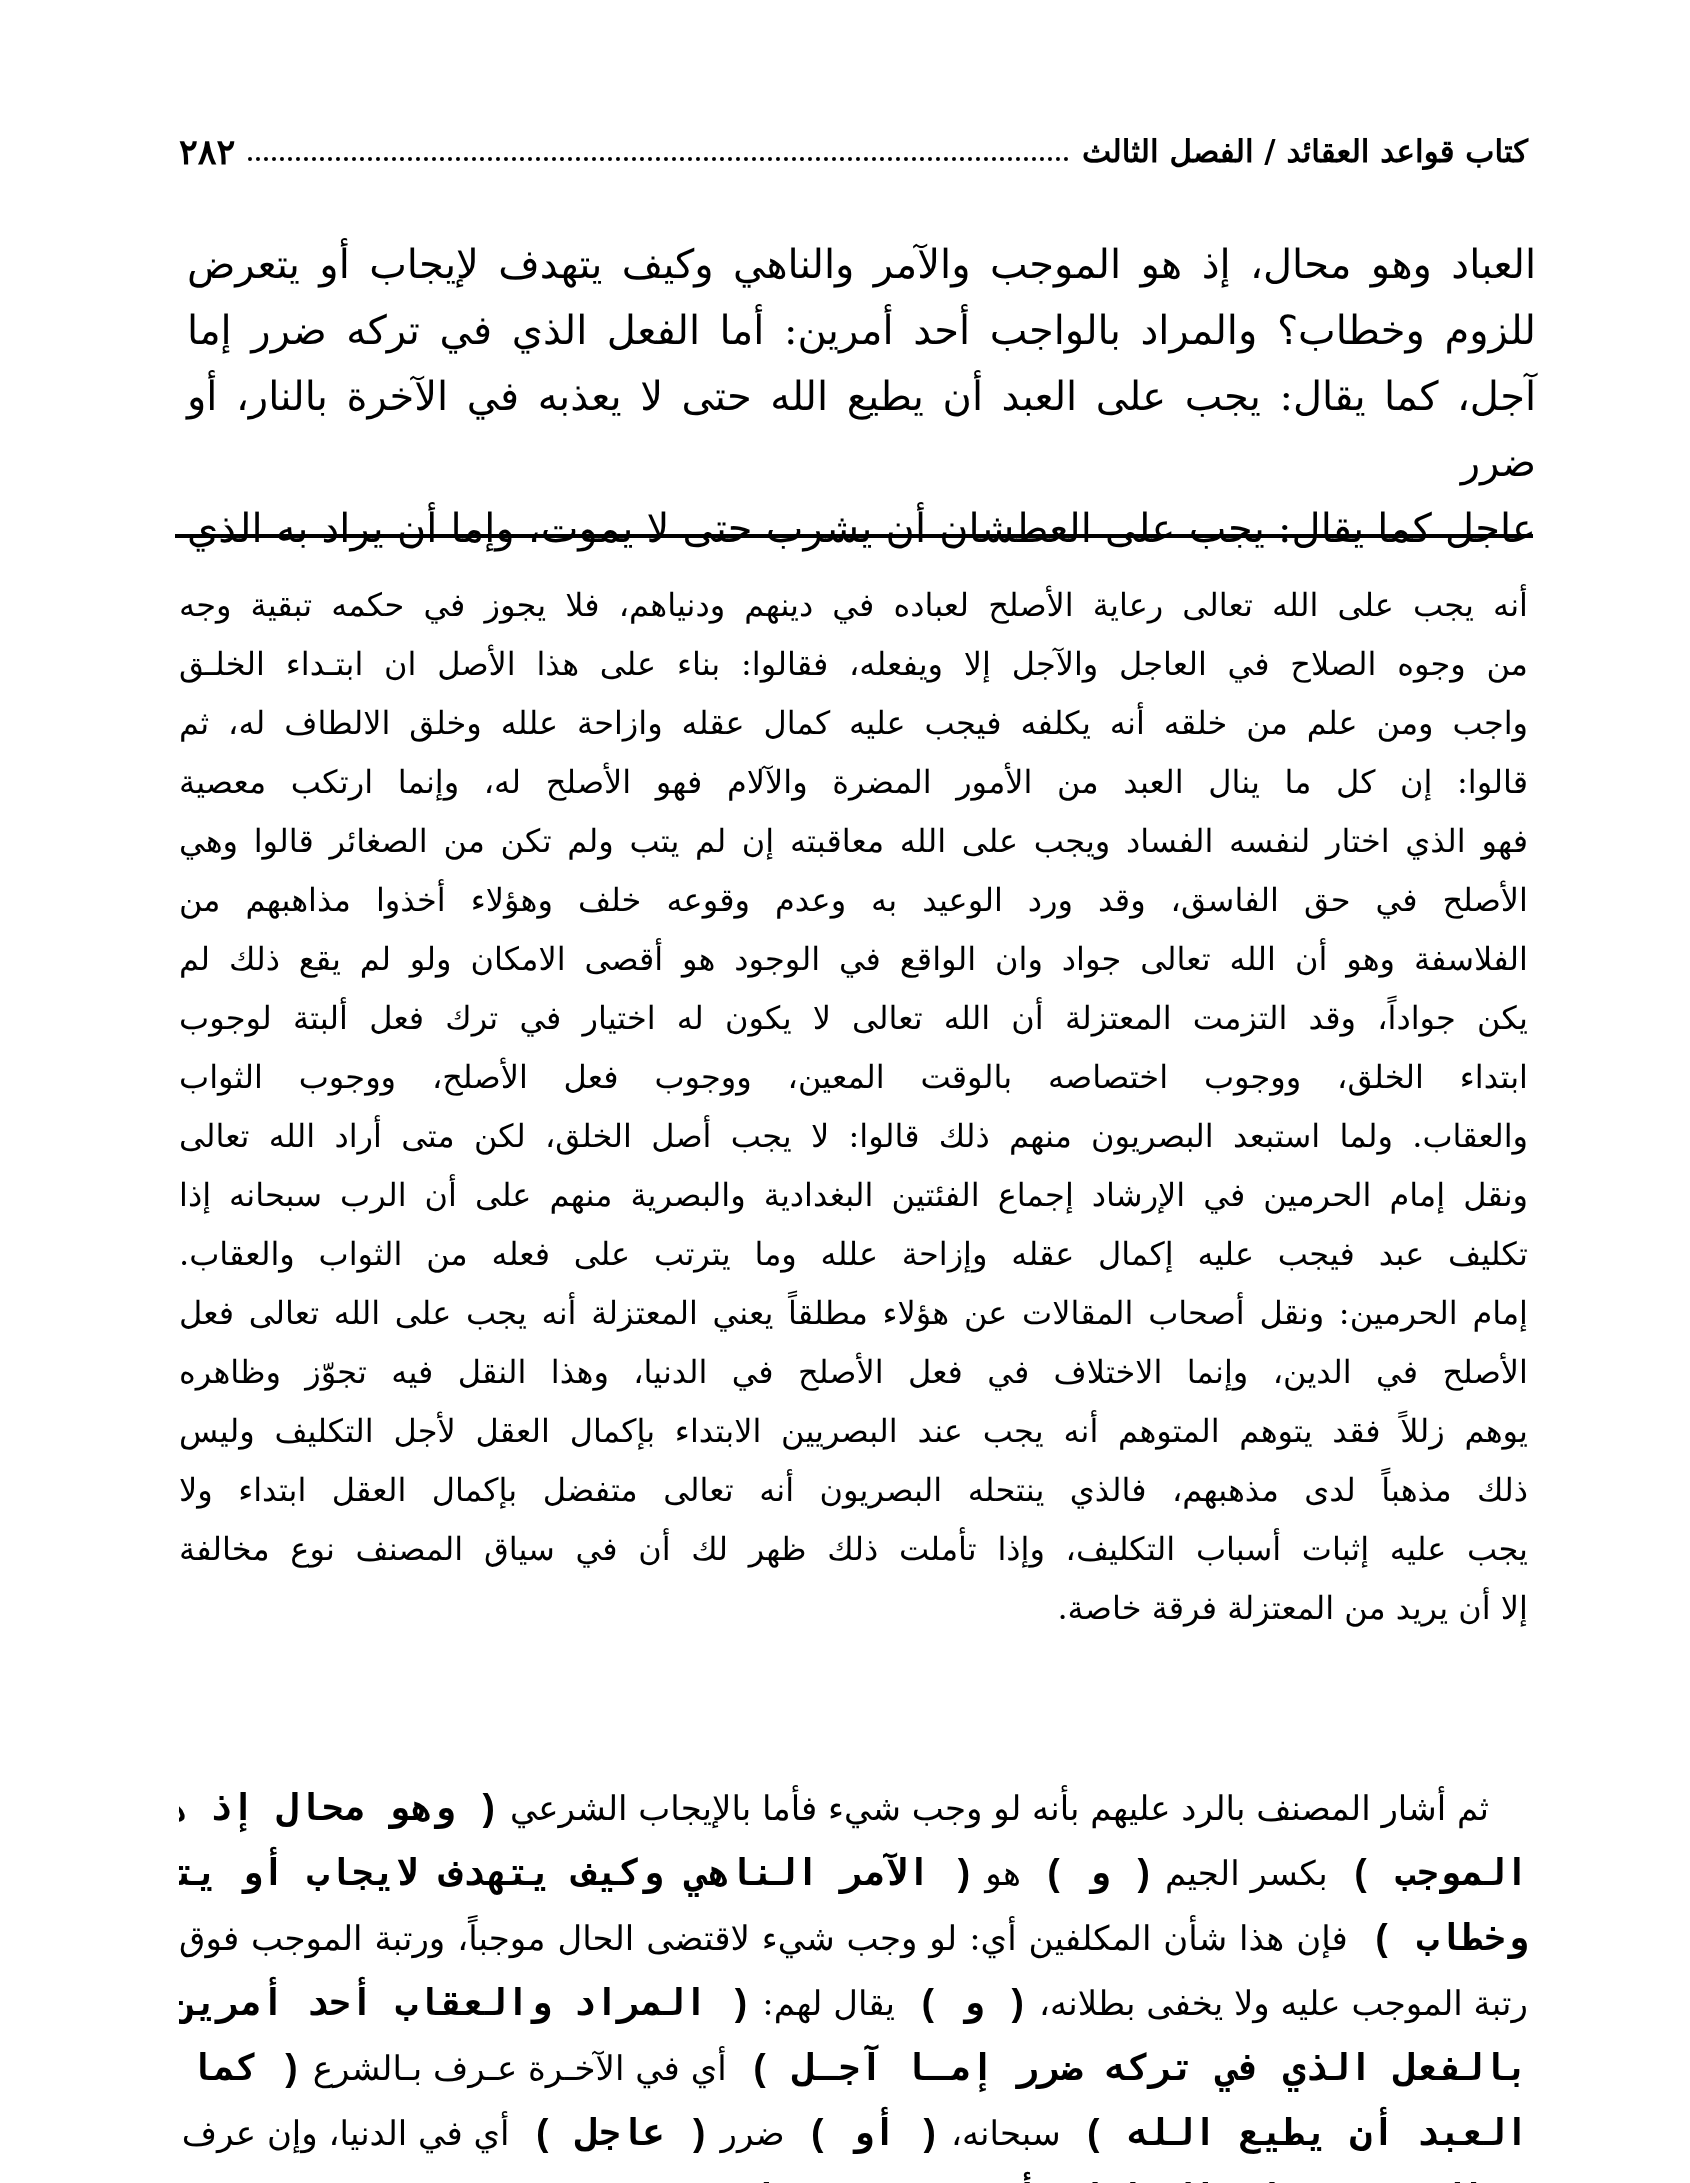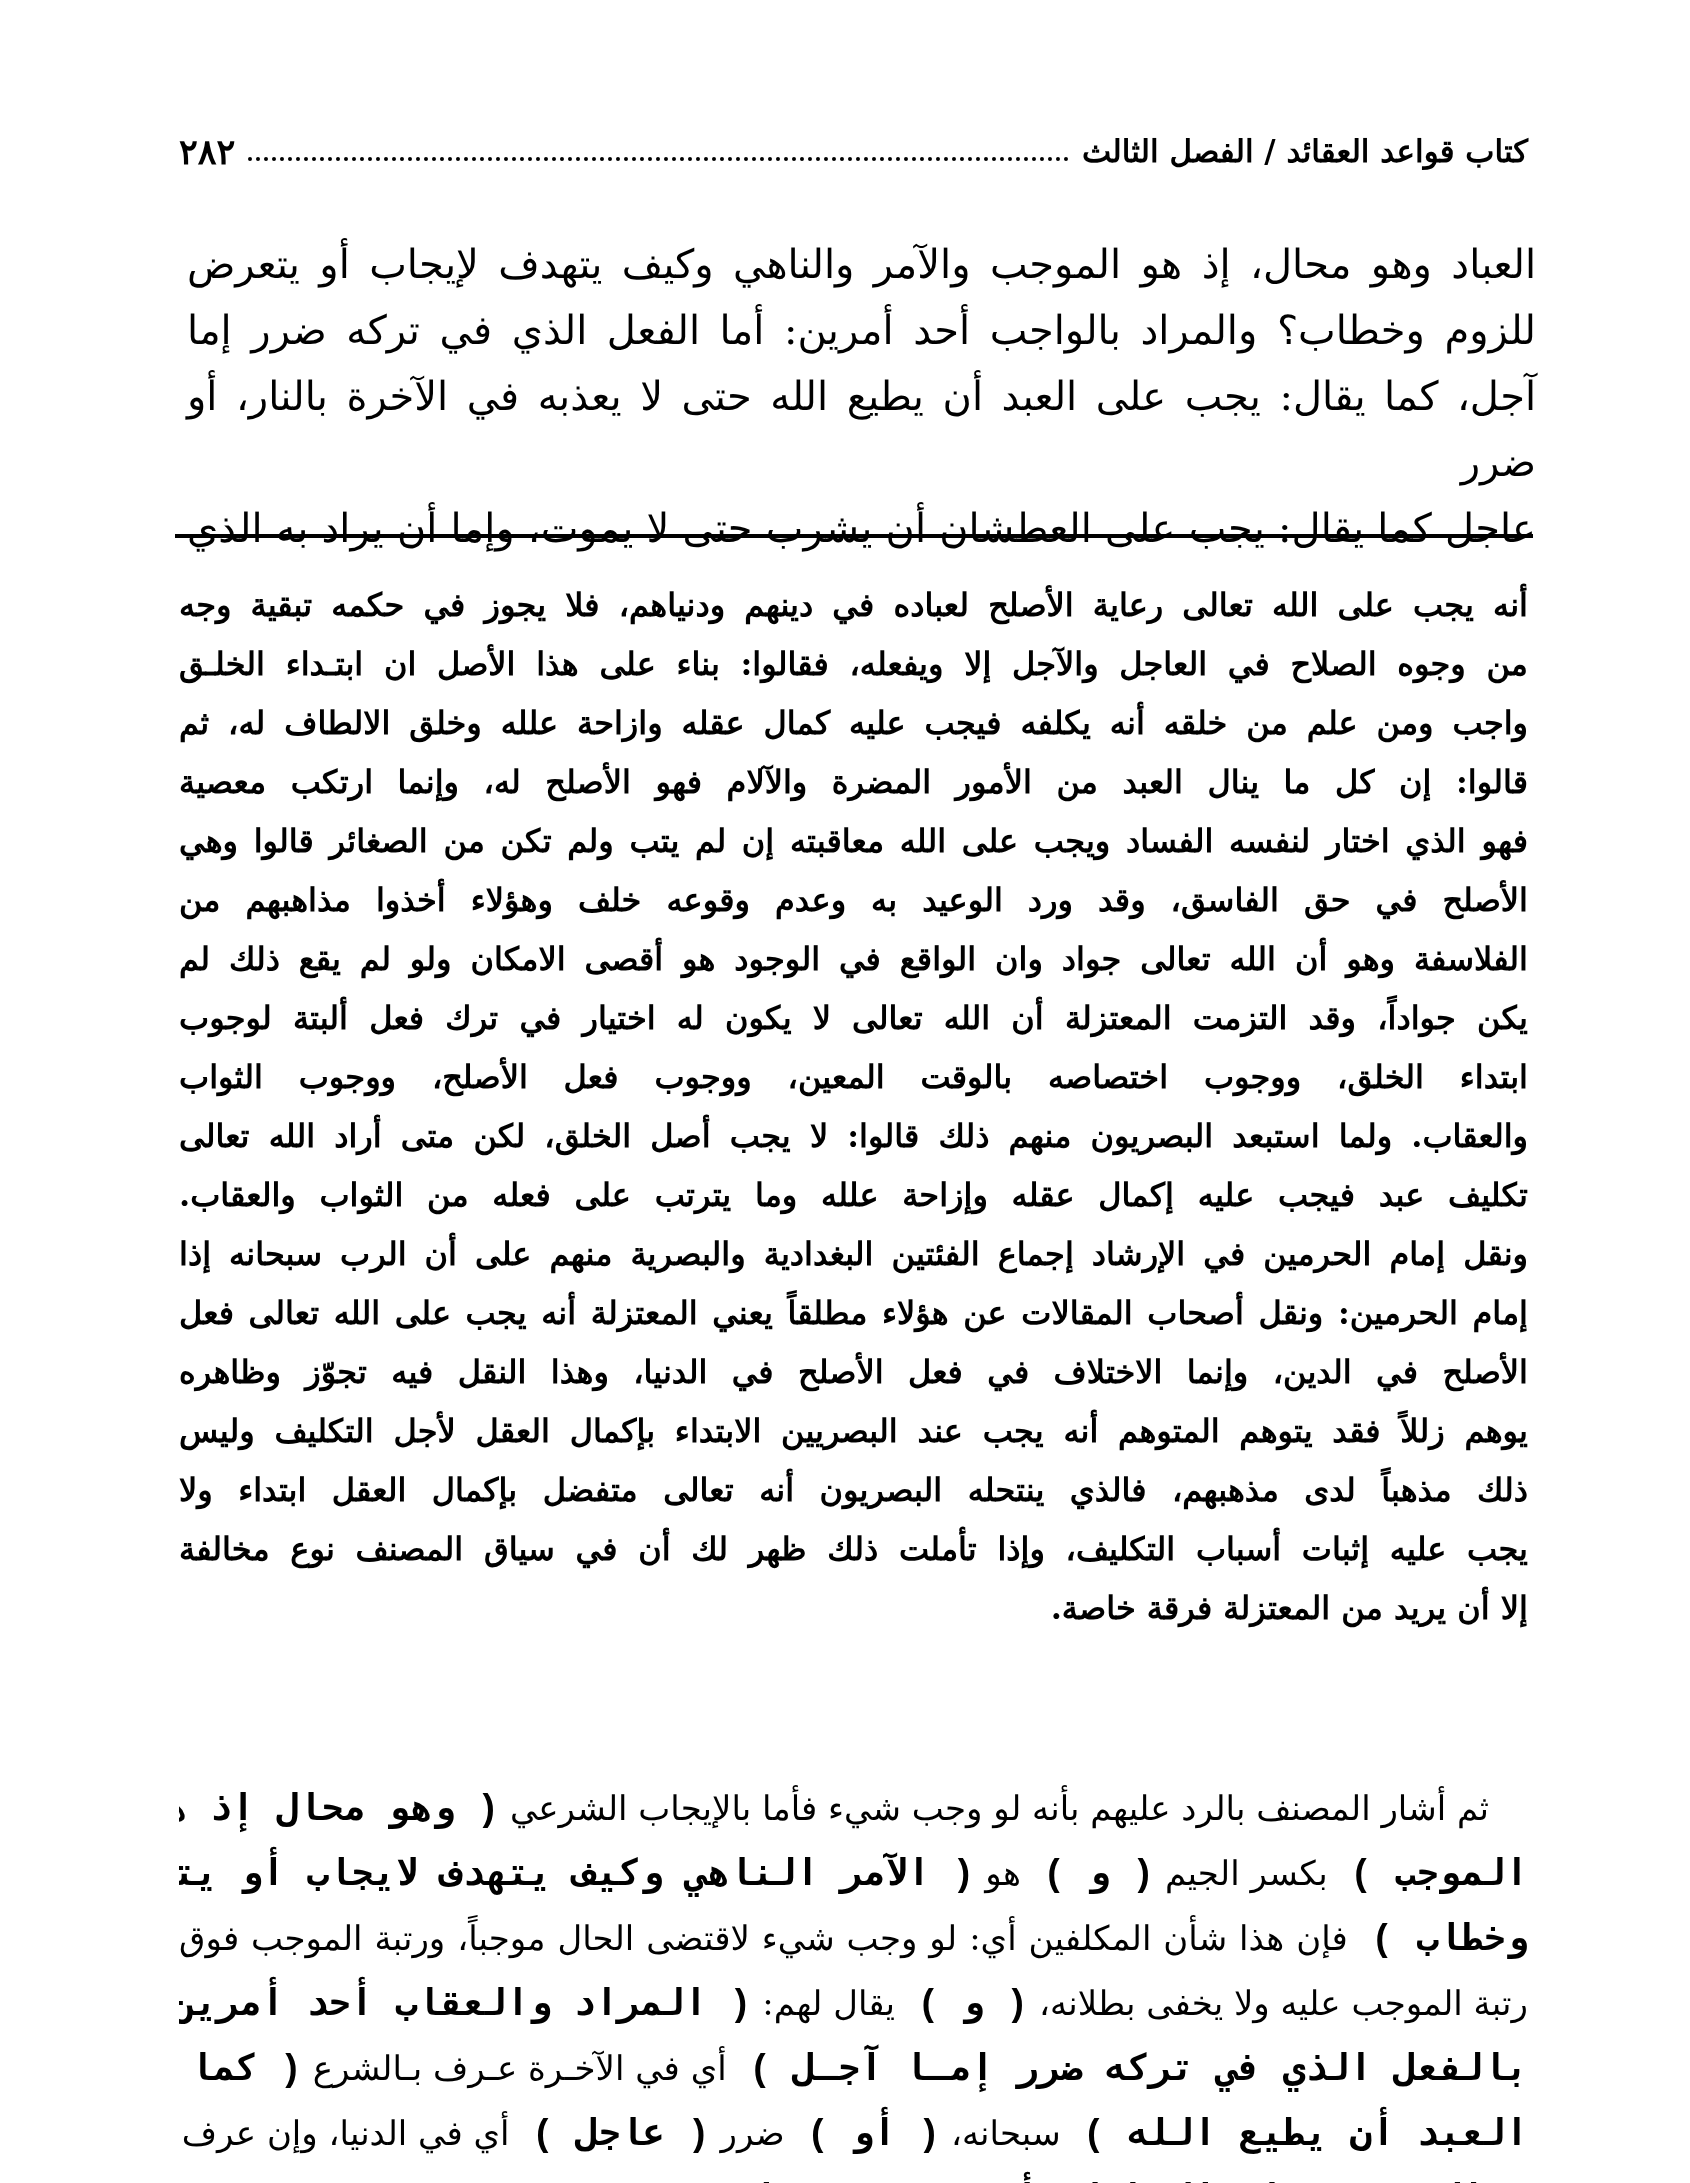--- a/index.html
+++ b/index.html
@@ -19,21 +19,21 @@
   .matn {
     position: absolute; top: 231px; left: 8px; width: 1349px;
     font-size: 40px; line-height: 66px; text-align: justify; text-align-last: justify;
   }
   .matn p { margin: 0; }
   .rule {
     position: absolute; top: 534px; left: -4.4px; width: 1358px; height: 4.4px; background: #000;
   }
   .footnote {
     position: absolute; top: 576px; left: 0; width: 1349px;
-    font-size: 32px; line-height: 59px; text-align: justify; font-weight: bold;
+    font-size: 32px; line-height: 59px; text-align: justify;
   }
   .footnote .line, .sharh .line { display: block; text-align: justify; text-align-last: justify; white-space: nowrap; overflow: hidden; }
   .footnote .last, .sharh .last { text-align-last: right; }
   .sharh {
     position: absolute; top: 1777px; left: 0; width: 1349px;
     font-size: 34px; line-height: 63px;
   }
   .sharh .indent { padding-right: 39px; }
   .b { font-weight: bold; font-size: 37px; font-family: Liberation Mono, monospace; }
 </style>
@@ -61,22 +61,22 @@
       <span class="line">أنه يجب على الله تعالى رعاية الأصلح لعباده في دينهم ودنياهم، فلا يجوز في حكمه تبقية وجه</span>
       <span class="line">من وجوه الصلاح في العاجل والآجل إلا ويفعله، فقالوا: بناء على هذا الأصل ان ابتـداء الخلـق</span>
       <span class="line">واجب ومن علم من خلقه أنه يكلفه فيجب عليه كمال عقله وازاحة علله وخلق الالطاف له، ثم</span>
       <span class="line">قالوا: إن كل ما ينال العبد من الأمور المضرة والآلام فهو الأصلح له، وإنما ارتكب معصية</span>
       <span class="line">فهو الذي اختار لنفسه الفساد ويجب على الله معاقبته إن لم يتب ولم تكن من الصغائر قالوا وهي</span>
       <span class="line">الأصلح في حق الفاسق، وقد ورد الوعيد به وعدم وقوعه خلف وهؤلاء أخذوا مذاهبهم من</span>
       <span class="line">الفلاسفة وهو أن الله تعالى جواد وان الواقع في الوجود هو أقصى الامكان ولو لم يقع ذلك لم</span>
       <span class="line">يكن جواداً، وقد التزمت المعتزلة أن الله تعالى لا يكون له اختيار في ترك فعل ألبتة لوجوب</span>
       <span class="line">ابتداء الخلق، ووجوب اختصاصه بالوقت المعين، ووجوب فعل الأصلح، ووجوب الثواب</span>
       <span class="line">والعقاب. ولما استبعد البصريون منهم ذلك قالوا: لا يجب أصل الخلق، لكن متى أراد الله تعالى</span>
+      <span class="line">ونقل إمام الحرمين في الإرشاد إجماع الفئتين البغدادية والبصرية منهم على أن الرب سبحانه إذا</span>
       <span class="line">تكليف عبد فيجب عليه إكمال عقله وإزاحة علله وما يترتب على فعله من الثواب والعقاب.</span>
-      <span class="line">ونقل إمام الحرمين في الإرشاد إجماع الفئتين البغدادية والبصرية منهم على أن الرب سبحانه إذا</span>
       <span class="line">إمام الحرمين: ونقل أصحاب المقالات عن هؤلاء مطلقاً يعني المعتزلة أنه يجب على الله تعالى فعل</span>
       <span class="line">الأصلح في الدين، وإنما الاختلاف في فعل الأصلح في الدنيا، وهذا النقل فيه تجوّز وظاهره</span>
       <span class="line">يوهم زللاً فقد يتوهم المتوهم أنه يجب عند البصريين الابتداء بإكمال العقل لأجل التكليف وليس</span>
       <span class="line">ذلك مذهباً لدى مذهبهم، فالذي ينتحله البصريون أنه تعالى متفضل بإكمال العقل ابتداء ولا</span>
       <span class="line">يجب عليه إثبات أسباب التكليف، وإذا تأملت ذلك ظهر لك أن في سياق المصنف نوع مخالفة</span>
       <span class="line last">إلا أن يريد من المعتزلة فرقة خاصة.</span>
     </div>
 
   <div class="sharh" id="sharh">
       <span class="line indent"><span>ثم أشار المصنف بالرد عليهم بأنه لو وجب شيء فأما بالإيجاب الشرعي </span><span class="b">( وهو محال إذ هو</span></span>

